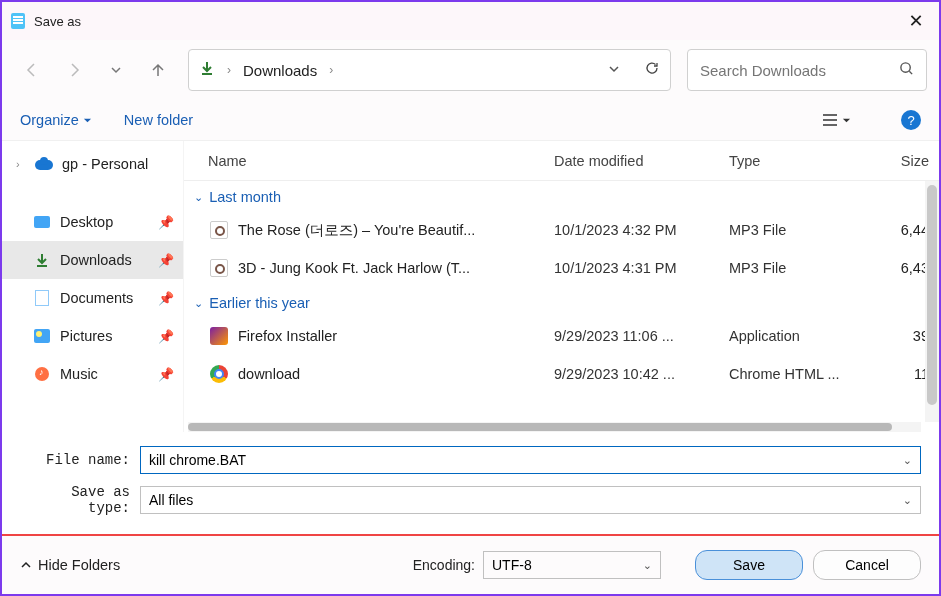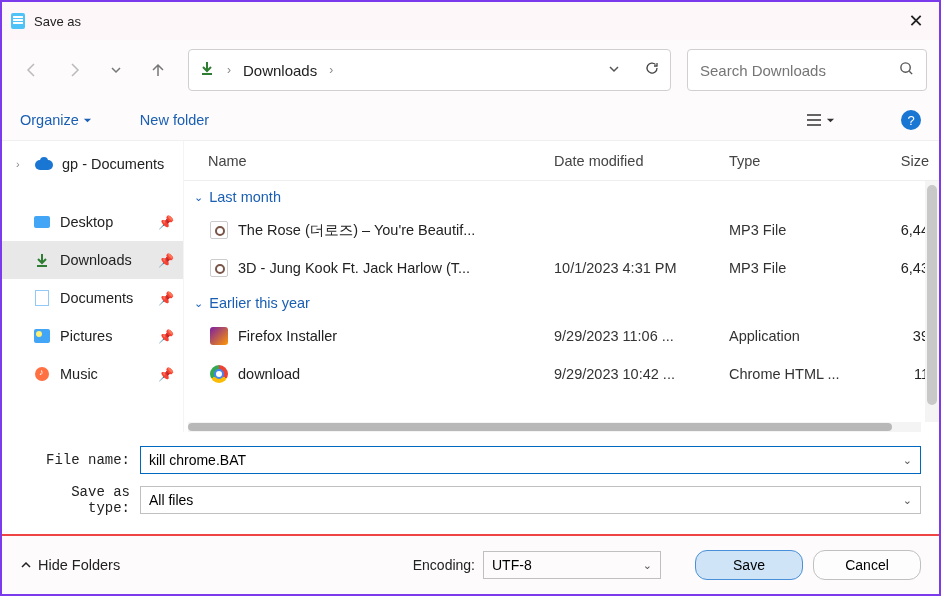--- a/index.html
+++ b/index.html
@@ -25,21 +25,21 @@
 .addrbar .crumb { font-size: 15px; color:#222; display:flex; align-items:center; gap:12px; }
 .addrbar .sep { color:#888; font-size:12px; }
 .addrbar .spacer { flex:1; }
 .addrbar .drop { color:#555; }
 .addrbar .refresh { color:#444; margin-left:12px; }
 .searchbox { width: 240px; height: 42px; border: 1px solid #d0d0d0; border-radius:4px; display:flex; align-items:center; padding: 0 12px; background:#fff; margin-left:10px; }
 .searchbox input { border:none; outline:none; font-size:15px; flex:1; color:#333; }
 .searchbox .mag { color:#555; }
 
 
-.toolrow { height: 40px; display:flex; align-items:center; padding: 0 18px; gap: 48px; background:#fdfbfc; }
+.toolrow { height: 40px; display:flex; align-items:center; padding: 0 18px; gap: 32px; background:#fdfbfc; }
 .toolrow .link { color:#1a5fb4; font-size:14.5px; cursor:pointer; display:flex; align-items:center; gap:4px; }
 .toolrow .spacer { flex:1; }
 .toolrow .viewbtn { display:flex; align-items:center; gap:4px; color:#333; cursor:pointer; }
 .toolrow .help { width:20px; height:20px; border-radius:50%; background:#1976d2; color:#fff; font-size:13px; display:flex; align-items:center; justify-content:center; margin-left:18px; }
 
 
 .main { flex:1; display:flex; min-height:0; background:#fff; border-top:1px solid #f0f0f0;}
 .sidebar { width: 182px; padding-top:4px; overflow:hidden; border-right:1px solid #f4f4f4; }
 .tree-row { height:38px; display:flex; align-items:center; padding: 0 8px 0 14px; font-size:14.5px; color:#222; cursor:pointer; gap:8px; }
 .tree-row.indent { padding-left: 30px; }
@@ -186,21 +186,21 @@
     <span class="help">?</span>
   </div>
 
   <div class="main">
     <div class="sidebar">
       <div class="tree-row">
         <span class="chev">›</span>
         <span class="ico">
             <span class="ico-cloud"></span>
           </span>
-        <span class="lbl">gp - Documents</span>
+        <span class="lbl">gp - Personal</span>
       </div>
       <div style="height:20px"></div>
       <div id="sb-items">
           <div class="tree-row indent">
             <span class="ico">
               <span class="ico-desktop"></span>
             </span>
             <span class="lbl">Desktop</span>
             <span class="pin">📌</span>
           </div>
@@ -247,20 +247,21 @@
       <div class="scrollbody" id="filebody">
         <div class="grp">
             <span class="gchev">⌄</span>
             <span>Last month</span>
           </div>
           <div class="filerow">
             <span class="ficon">
               <span class="ico-mp3"></span>
             </span>
             <span class="fname">The Rose (더로즈) – You're Beautif...</span>
+            <span class="fdate">10/1/2023 4:32 PM</span>
             <span class="ftype">MP3 File</span>
             <span class="fsize">6,44</span>
           </div>
           <div class="filerow">
             <span class="ficon">
               <span class="ico-mp3"></span>
             </span>
             <span class="fname">3D - Jung Kook Ft. Jack Harlow (T...</span>
             <span class="fdate">10/1/2023 4:31 PM</span>
             <span class="ftype">MP3 File</span>

